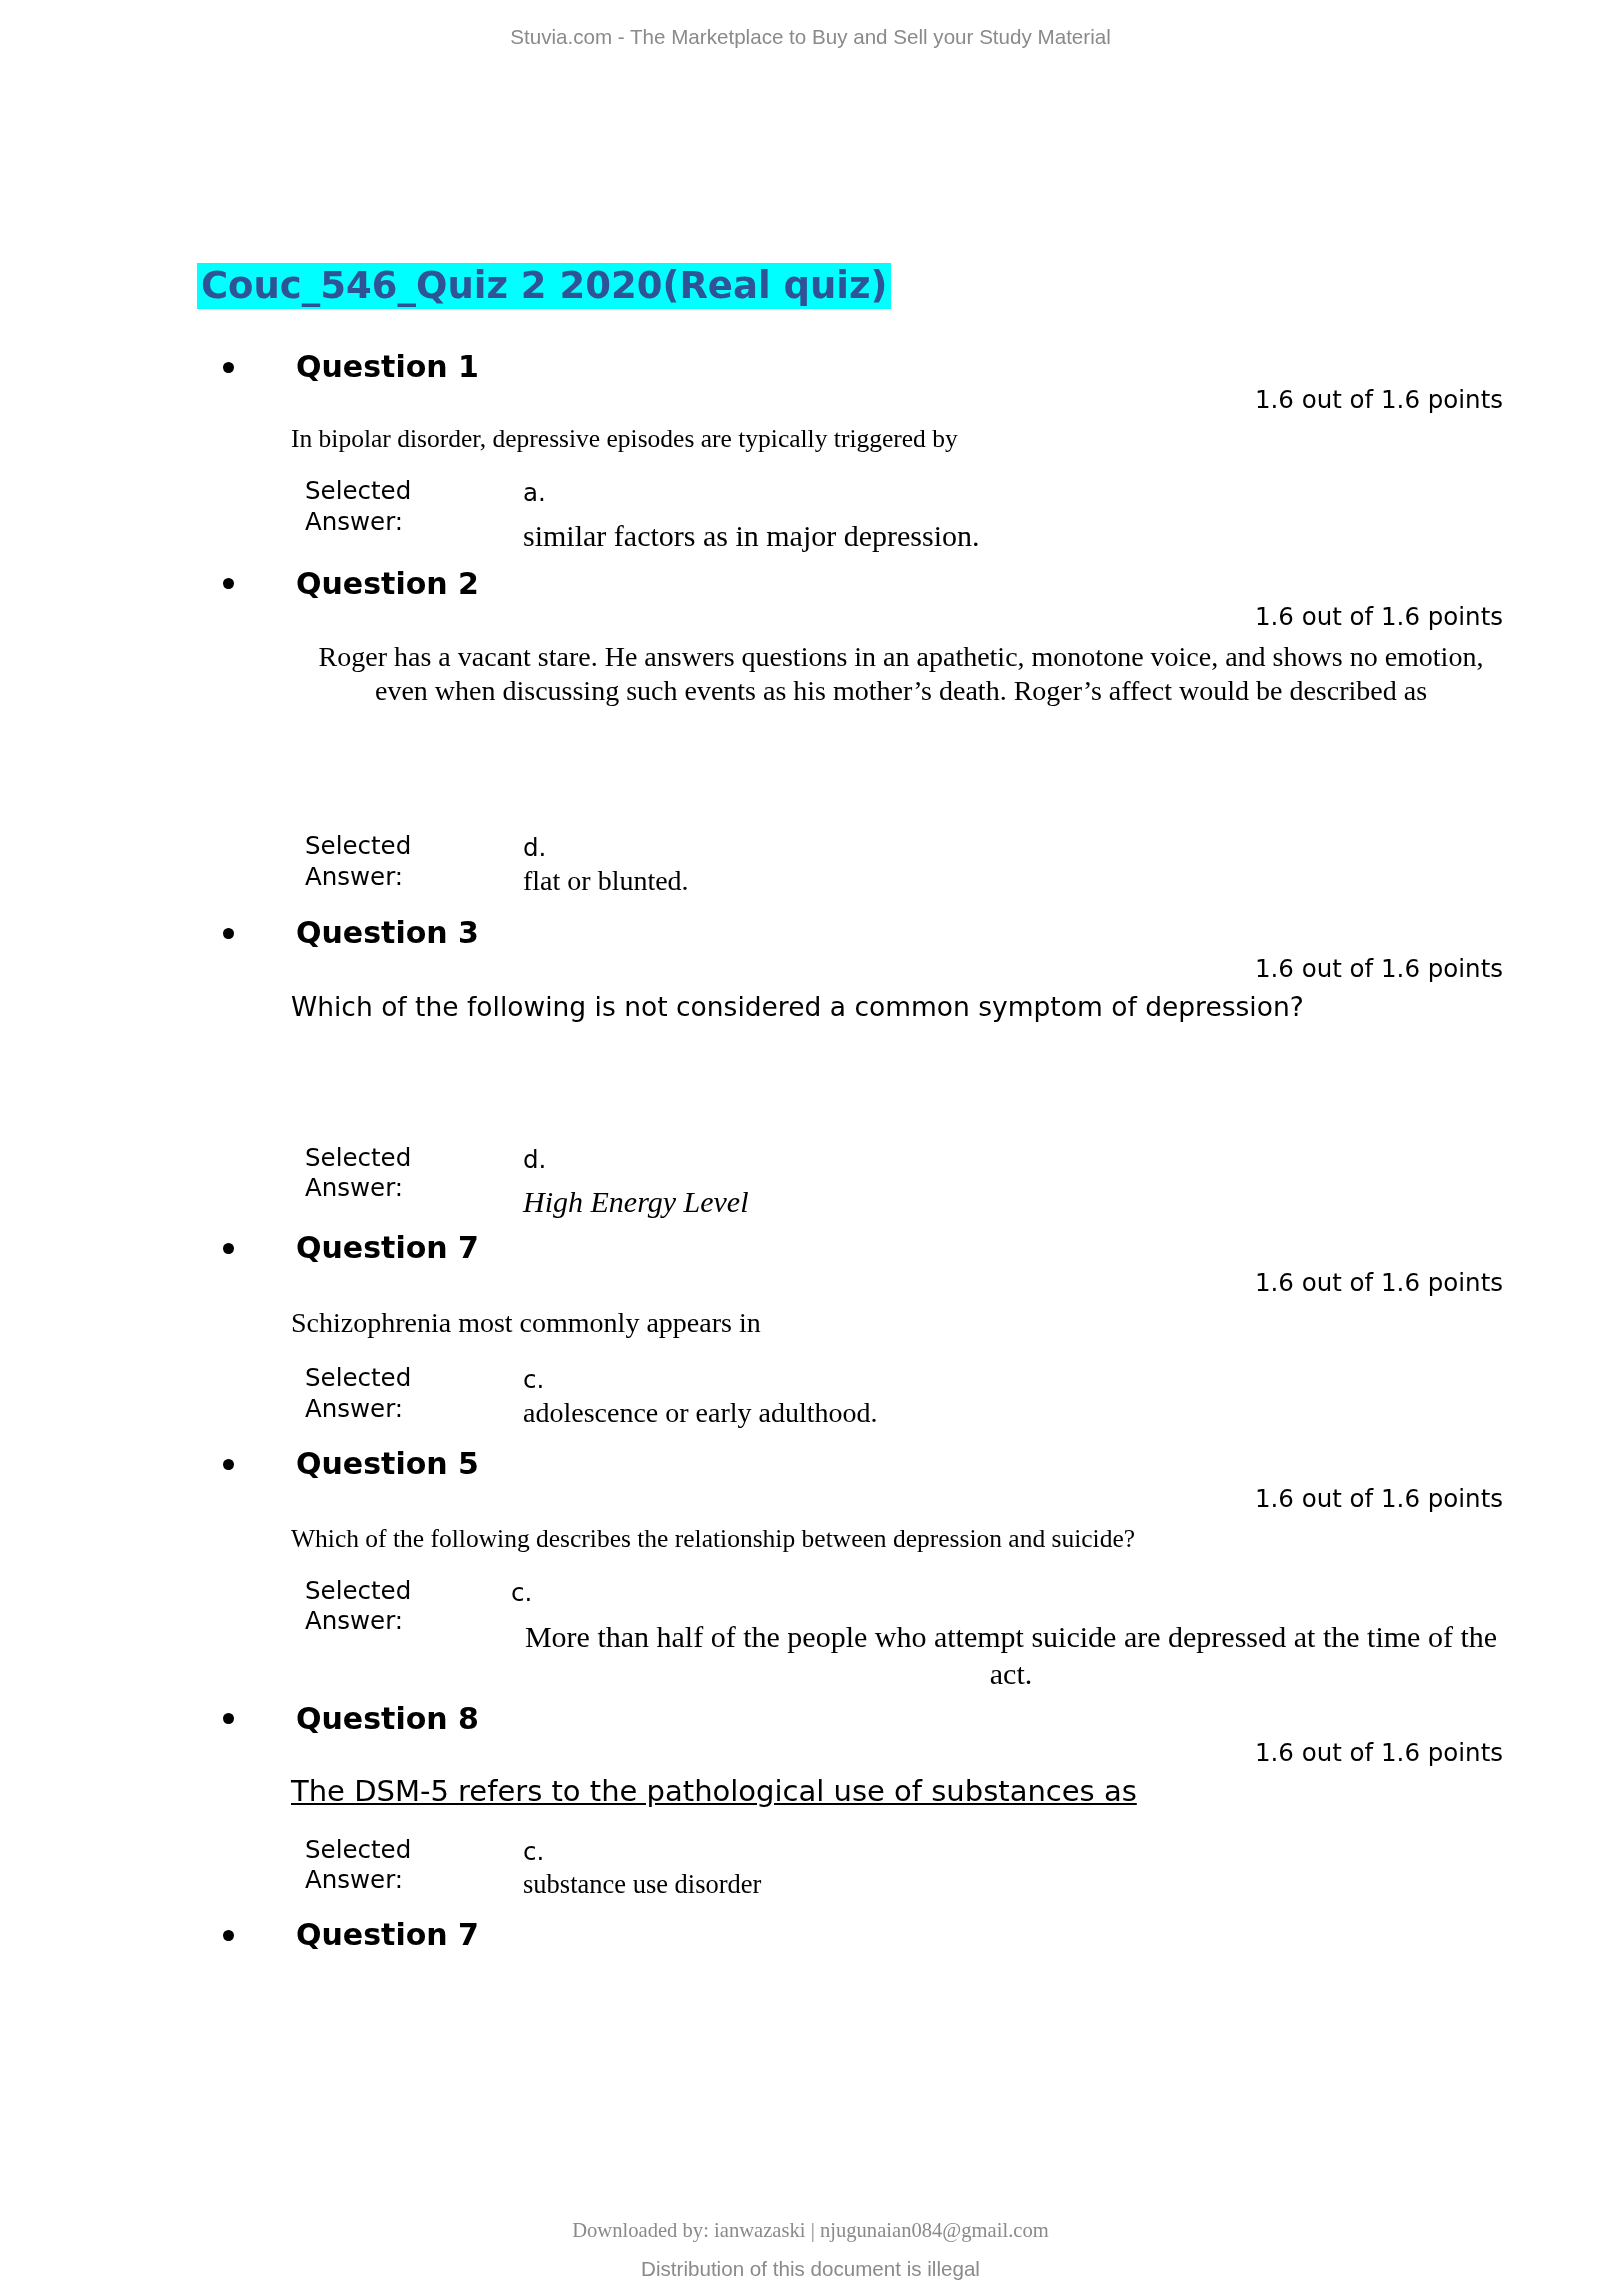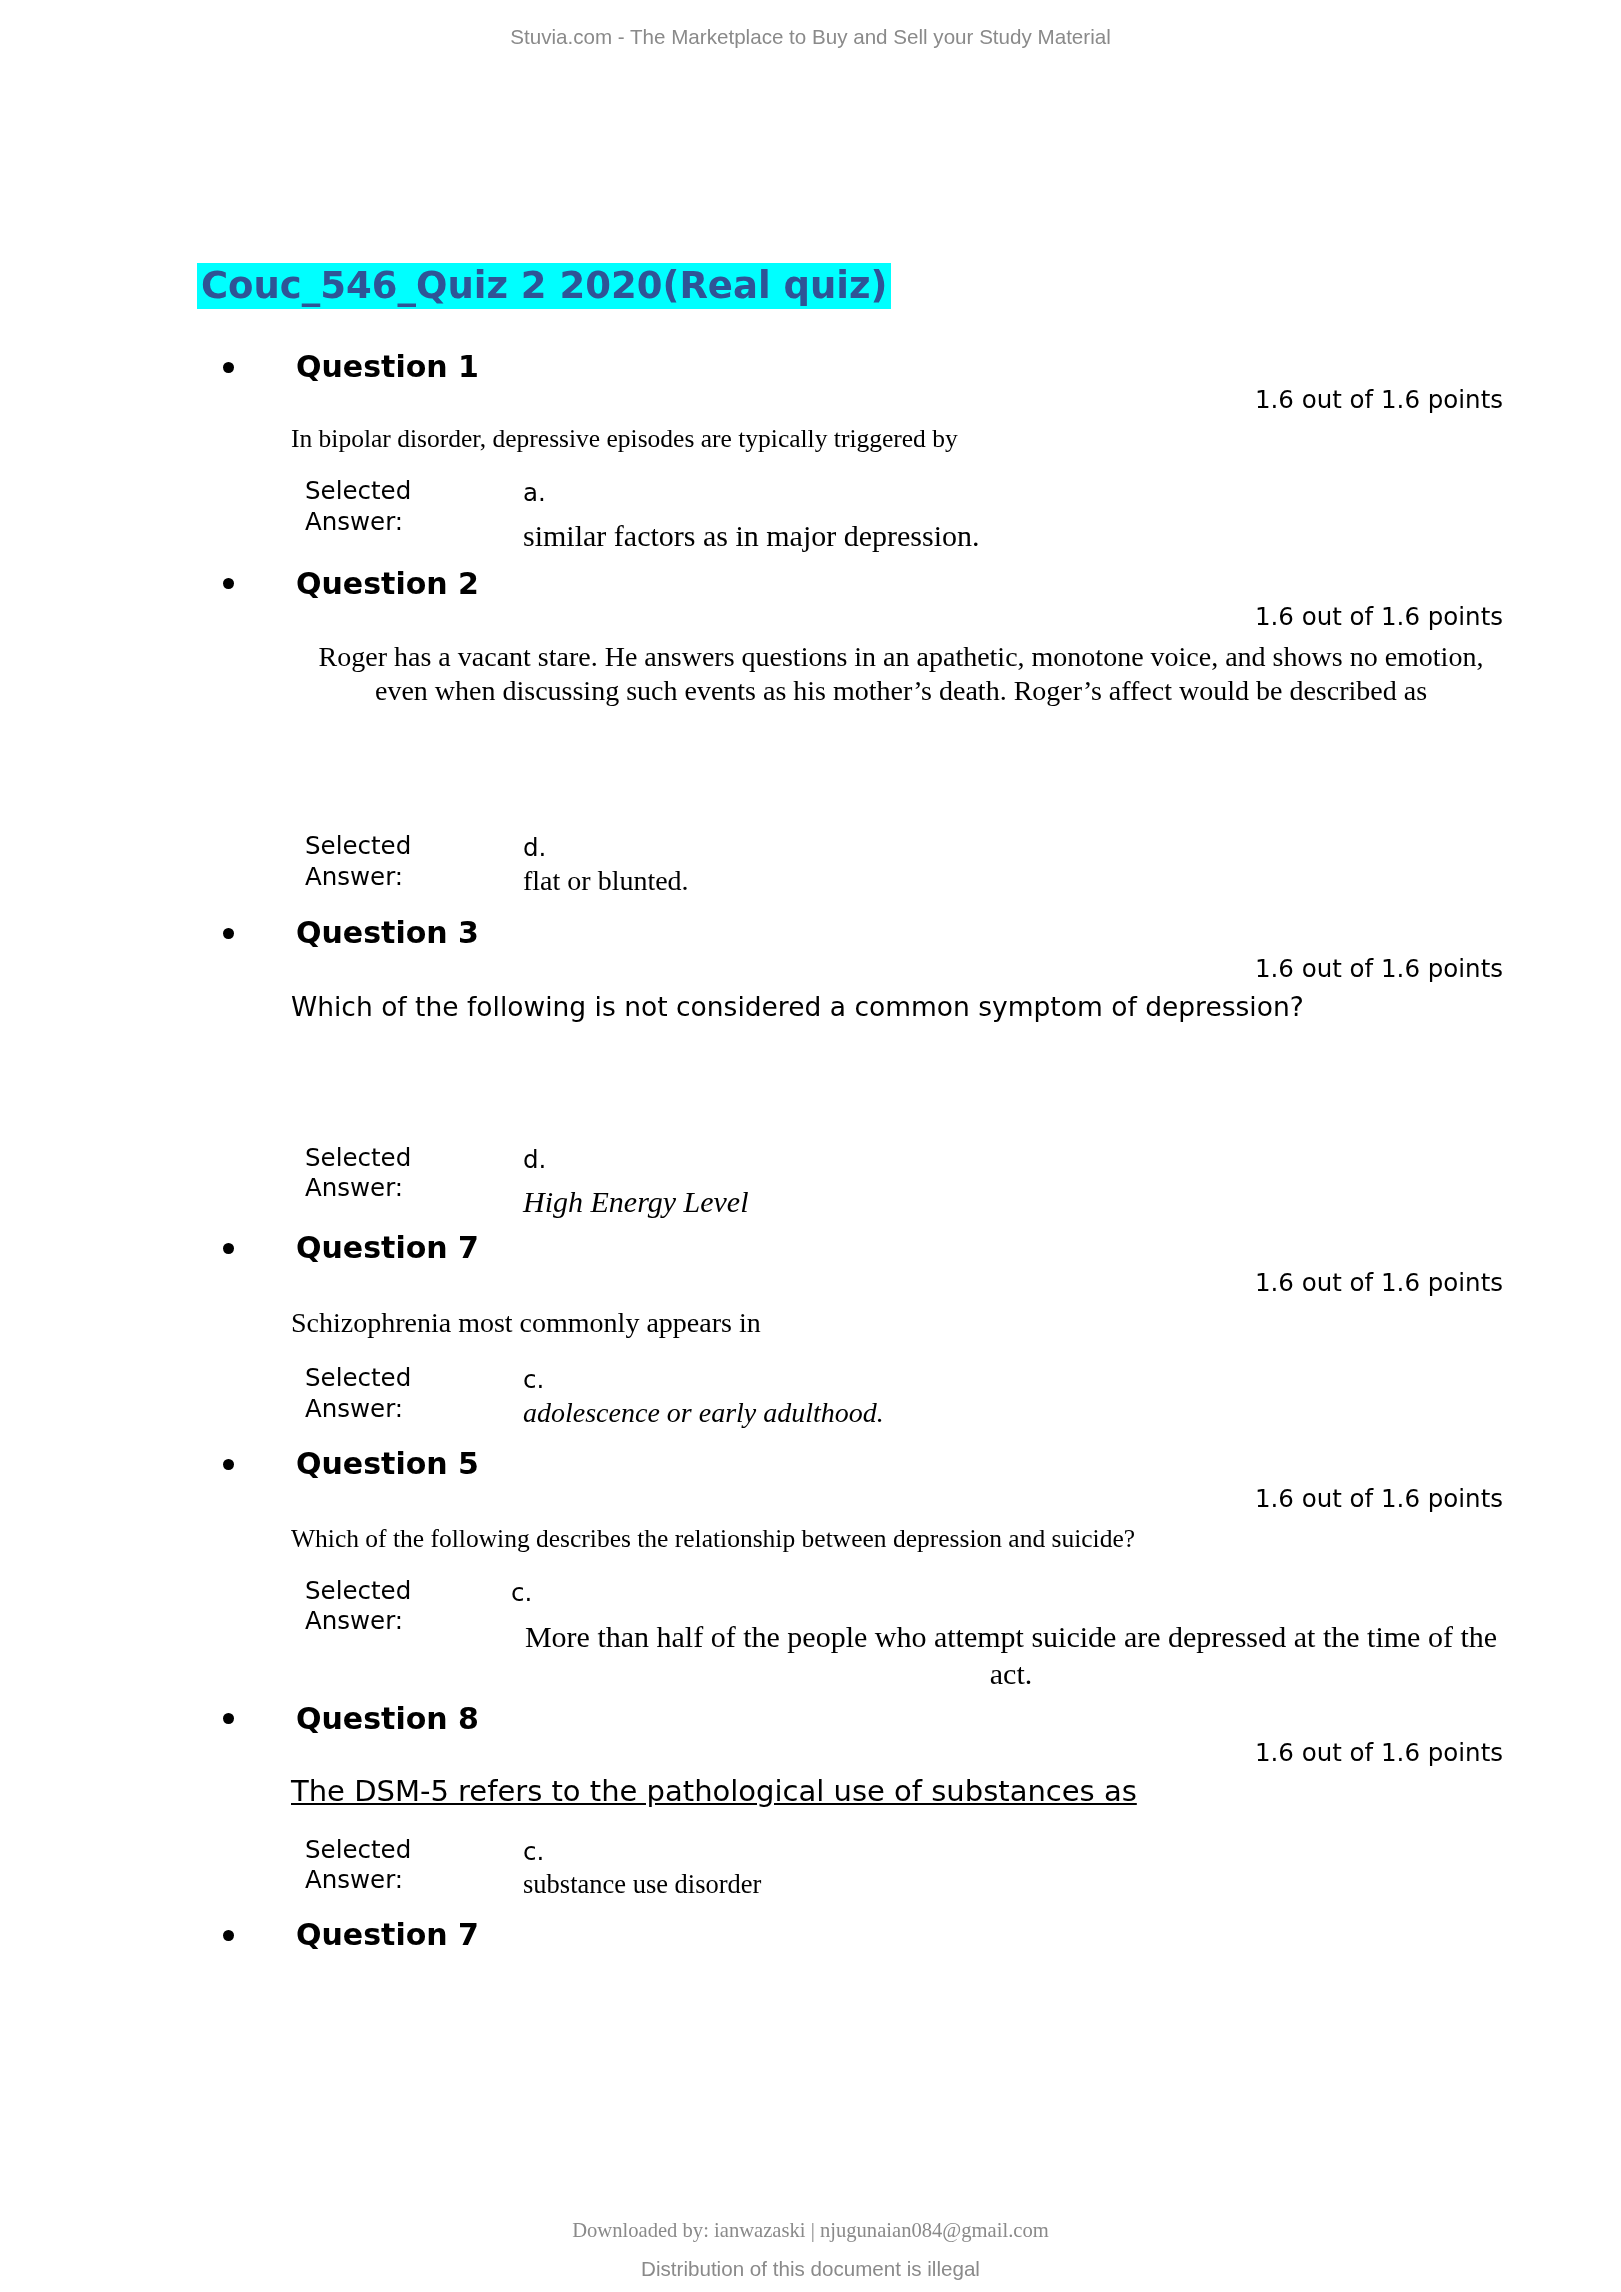--- a/index.html
+++ b/index.html
@@ -145,21 +145,21 @@
 </div>
 
 <div>
   <span class="abs bullet" style="top:1241px;"></span>
   <div class="abs q-heading" style="top:1230px;">Question 7</div>
   <div class="abs points" style="top:1268px;">1.6 out of 1.6 points</div>
   <div class="abs q-text-serif large" style="top:1306px;">Schizophrenia most commonly appears in</div>
   <div class="abs sel-label" style="top:1363px;">Selected</div>
   <div class="abs sel-label" style="top:1394px;">Answer:</div>
   <div class="abs ans-letter" style="left:523px; top:1365px;">c.</div>
-  <div class="abs ans-text" style="left:523px; top:1394px;font-style:italic;">adolescence or early adulthood.</div>
+  <div class="abs ans-text" style="left:523px; top:1394px;">adolescence or early adulthood.</div>
 </div>
 
 <div>
   <span class="abs bullet" style="top:1457px;"></span>
   <div class="abs q-heading" style="top:1446px;">Question 5</div>
   <div class="abs points" style="top:1484px;">1.6 out of 1.6 points</div>
   <div class="abs q-text-serif" style="top:1522px;">Which of the following describes the relationship between depression and suicide?</div>
   <div class="abs sel-label" style="top:1576px;">Selected</div>
   <div class="abs sel-label" style="top:1606px;">Answer:</div>
   <div class="abs ans-letter" style="left:511px; top:1578px;">c.</div>

